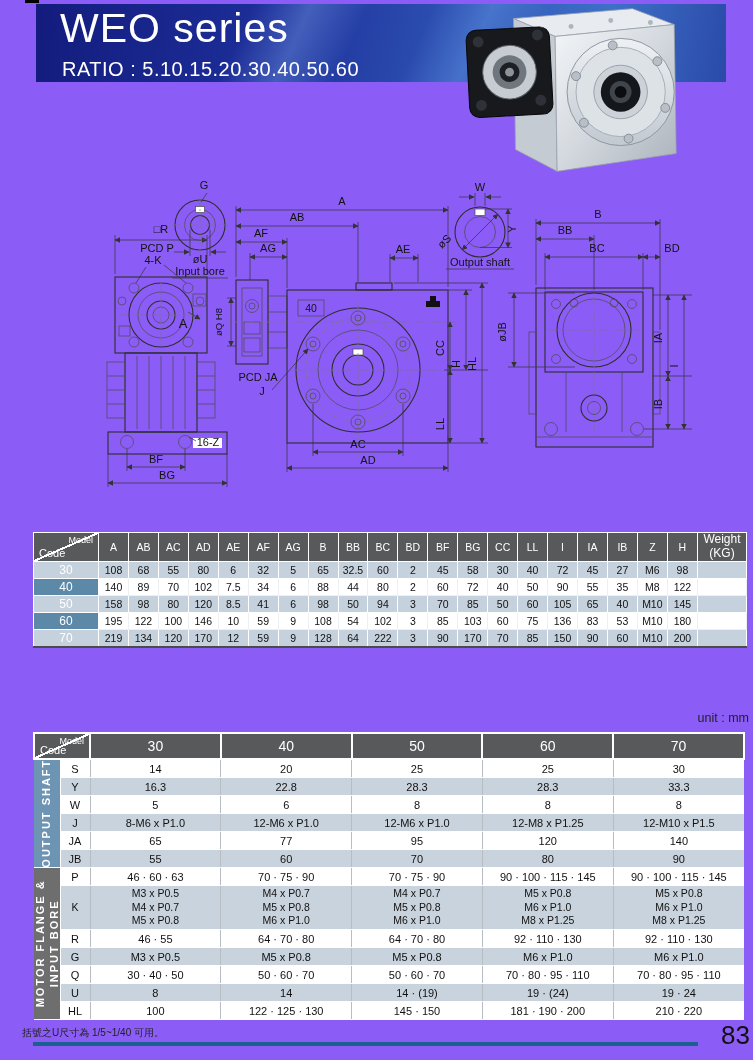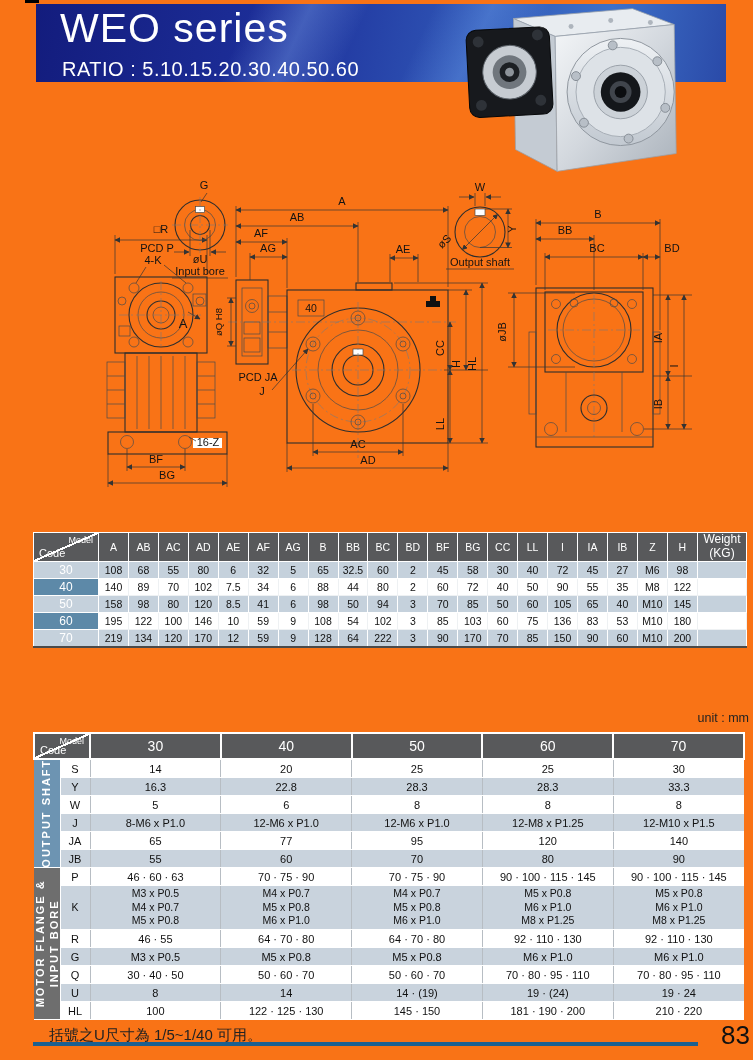--- a/index.html
+++ b/index.html
@@ -1,16 +1,16 @@
 <!DOCTYPE html>
 <html><head>
 <meta charset="utf-8">
 <style>
   html,body { margin:0; padding:0; background:#fff; }
-  .page { position:relative; width:753px; height:1060px; background:#f97316; overflow:hidden;
+  .page { position:relative; width:753px; height:1060px; background:#8b5cf6; overflow:hidden;
           font-family:"Liberation Sans", sans-serif; }
 
   .crop-mark { position:absolute; left:25px; top:0; width:14px; height:3px; background:#000; }
 
   
   .banner { position:absolute; left:36px; top:4px; width:690px; height:78px;
     background:
       linear-gradient(115deg, rgba(255,255,255,0) 30%, rgba(150,195,255,.30) 38%, rgba(255,255,255,0) 46%),
       linear-gradient(115deg, rgba(255,255,255,0) 55%, rgba(130,185,255,.28) 63%, rgba(255,255,255,0) 71%),
       linear-gradient(100deg, #131c7d 0%, #1d2f9a 35%, #2f55b5 62%, #3e70c8 82%, #2a4aa8 100%); }
@@ -63,21 +63,21 @@
   #t2 td.val { border-right:1px solid #b7bdc3; }
   #t2 td.val:last-child { border-right:none; }
   #t2 tr.tall td { height:43px; white-space:pre-line; line-height:1.3; font-size:10.5px; }
   #t2 td.group { position:relative; border-right:1px solid #fff; }
   #t2 td.g0 { background:#6d94b2; } #t2 td.g1 { background:#6e6e6e; }
   .vwrap { position:absolute; inset:0; display:flex; align-items:center; justify-content:center; }
   .vwrap span { transform:rotate(-90deg); white-space:pre; text-align:center; color:#fff;
                 font-weight:bold; font-size:11px; letter-spacing:2px; line-height:1.3; }
 
   
-  .footer-note { position:absolute; left:49px; top:1026px; font-size:15px; color:#222; }
+  .footer-note { position:absolute; left:22px; top:1026px; font-size:10px; color:#222; }
   .footer-line { position:absolute; left:33px; top:1042px; width:665px; height:4px; background:#1c6090; }
   .page-number { position:absolute; left:705px; top:1020px; width:45px; text-align:right;
                  font-size:26px; color:#111; }
 </style>
 </head>
 <body>
 
 <div class="page">
 
   <div class="crop-mark"></div>

